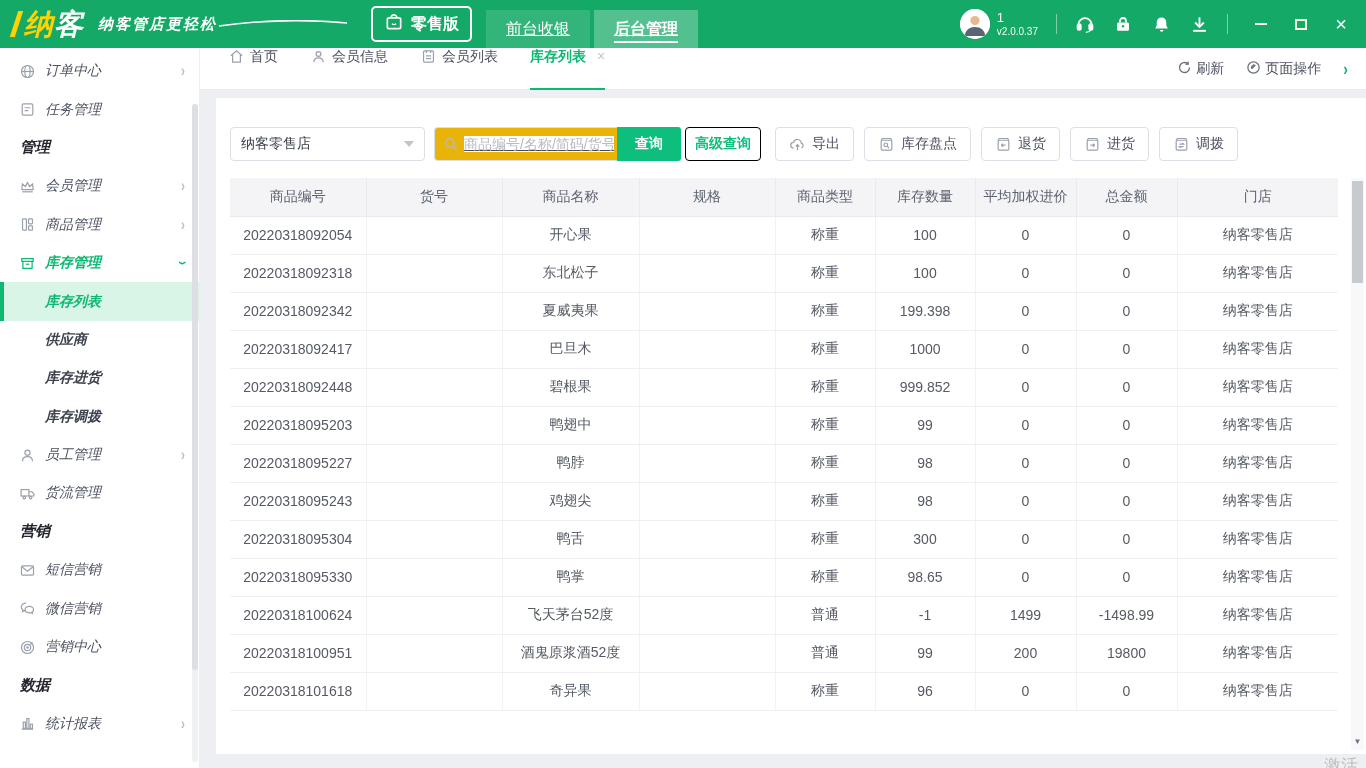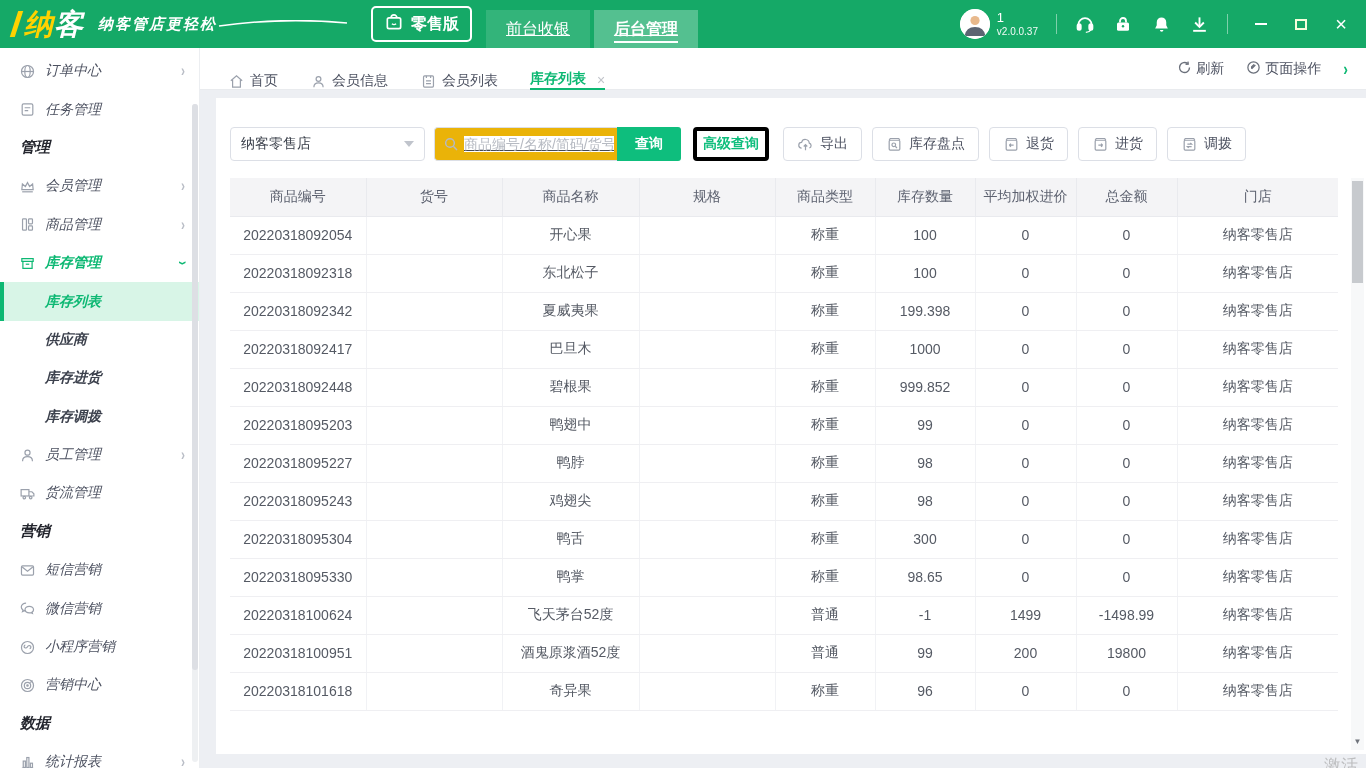--- a/index.html
+++ b/index.html
@@ -53,39 +53,39 @@
   .side-row.green .slabel { color:#0db873; font-weight:bold; }
   .side-row.green .chev { color:#0db873; }
   .side-row.active-sub { background:#d8f5e7; }
   .side-row.active-sub::before { content:''; position:absolute; left:0; top:0; bottom:0; width:4px; background:#0db873; }
   .side-row.active-sub .slabel { color:#0db873; }
   .side-scroll { position:absolute; right:1px; top:56px; bottom:6px; width:6px; background:#eef0f2; border-radius:3px; }
   .side-scroll .thumb { position:absolute; top:0; height:86%; width:6px; background:#dddfe4; border-radius:3px; }
 
   
   .tabbar { height:42px; background:#fff; display:flex; align-items:center; padding:0 18px 0 28px; border-bottom:1px solid #e9ebee; }
-  .tab { display:flex; align-items:flex-end; gap:5px; height:42px; margin-right:32px; cursor:pointer; color:#4c5160; position:relative; }
+  .tab { display:flex; align-items:flex-start; gap:5px; height:42px; margin-right:32px; cursor:pointer; color:#4c5160; position:relative; }
   .tab .ticon { display:flex; align-items:center; }
   .tab.active { color:#0db873; font-weight:bold; border-bottom:2px solid #0db873; }
   .tab .tclose { color:#c0c3c9; font-weight:normal; font-size:14px; margin-left:6px; }
   .tabbar-right { margin-left:auto; display:flex; align-items:center; gap:22px; color:#4c5160; }
   .tb-act { display:flex; align-items:center; gap:4px; cursor:pointer; }
   .tb-chev { color:#0db873; font-weight:bold; font-size:14px; transform:scaleY(1.25); cursor:pointer; }
 
   
   .card { position:relative; margin:8px 0 0 16px; background:#fff; height:656px; padding:14px 14px 0 14px; overflow:hidden; }
   .toolbar { display:flex; align-items:center; margin-top:15px; margin-bottom:17px; }
   .store-select { width:195px; height:34px; border:1px solid #dcdfe6; border-radius:4px; display:flex; align-items:center; padding:0 10px; color:#3b404b; cursor:pointer; background:#fff; }
   .store-select .caret { margin-left:auto; width:0; height:0; border-left:5px solid transparent; border-right:5px solid transparent; border-top:6px solid #c0c4cc; }
   .search-group { display:flex; margin-left:9px; height:34px; }
   .search-box { display:flex; align-items:center; width:183px; border:1px solid #dcdfe6; border-right:none; border-radius:4px 0 0 4px; padding:0 0 0 8px; background:#eab308; overflow:hidden;text-decoration:underline; }
   .search-box input { border:none; outline:none; width:150px; font-size:14px; color:#333; font-family:inherit; }
   .search-box input::placeholder { color:#b6bac2; }
   .btn-query { width:64px; height:34px; background:#0ebe7d; color:#fff; border:none; font-size:14px; font-weight:bold; border-radius:0 3px 3px 0; cursor:pointer; font-family:inherit; }
-  .btn-adv { margin-left:12px; width:76px; height:34px; background:#fff; border:4px solid #000000; color:#0ebe7d; border-radius:4px; font-size:14px; font-weight:bold; cursor:pointer; font-family:inherit; }
+  .btn-adv { margin-left:4px; width:76px; height:34px; background:#fff; border:1px solid #000000; color:#0ebe7d; border-radius:4px; font-size:14px; font-weight:bold; cursor:pointer; font-family:inherit; }
   .act-btns { display:flex; align-items:center; gap:10px; margin-left:14px; }
   .btn-act { height:34px; display:flex; align-items:center; gap:6px; padding:0 13px; background:#fff; border:1px solid #dcdfe6; border-radius:4px; color:#4c5160; font-size:14px; cursor:pointer; font-family:inherit; }
 
   
   .table-wrap { margin-right:14px; }
   table { width:100%; border-collapse:collapse; table-layout:fixed; }
   thead th { height:38px; background:#f4f4f6; color:#5d6270; font-weight:normal; font-size:14px; border-right:1px solid #e9eaee; border-bottom:1px solid #e9eaee; }
   thead th:last-child { border-right:none; }
   tbody td { height:38px; text-align:center; color:#555a64; font-size:14px; border-right:1px solid #f1f2f5; border-bottom:1px solid #efeff2; }
   tbody td:last-child { border-right:none; }
@@ -298,29 +298,20 @@
                 <path d="M10 4.5 c-3.8 0-6.8 2.4-6.8 5.4 0 1.7 1 3.2 2.5 4.2 l-0.7 2.2 2.5-1.2 c0.8 0.2 1.6 0.3 2.5 0.3"></path>
                 <path d="M14.5 9 c3.2 0 6 2 6 4.6 0 1.4-0.8 2.7-2 3.5 l0.5 1.9 -2.1-1 c-0.7 0.2-1.5 0.3-2.4 0.3-3.2 0-6-2-6-4.7 0-2.6 2.8-4.6 6-4.6 z"></path>
               </svg>
             </span>
             <span class="slabel">微信营销</span>
           </div>
           <div class="side-row item">
             <span class="sicon">
               <svg width="17" height="17" viewBox="0 0 24 24" fill="none" class="igray" stroke-width="1.7">
                 <circle cx="12" cy="12" r="8.5"></circle>
-                <path d="M9 8.5 c-2 0.5-2.4 3-0.7 3.9 1.6 0.9 3.1-0.3 3.7-1.4 0.6-1.1 2.1-2.3 3.7-1.4 1.7 0.9 1.3 3.4-0.7 3.9"></path>
-              </svg>
-            </span>
-            <span class="slabel">小程序营销</span>
-          </div>
-          <div class="side-row item">
-            <span class="sicon">
-              <svg width="17" height="17" viewBox="0 0 24 24" fill="none" class="igray" stroke-width="1.7">
-                <circle cx="12" cy="12" r="8.5"></circle>
                 <circle cx="12" cy="12" r="4.5"></circle>
                 <circle cx="12" cy="12" r="1" fill="#9ba1ac"></circle>
                 <path d="M16 8 l3-3"></path>
               </svg>
             </span>
             <span class="slabel">营销中心</span>
           </div>
           <div class="side-row section">
             <span class="slabel">数据</span>
           </div>

